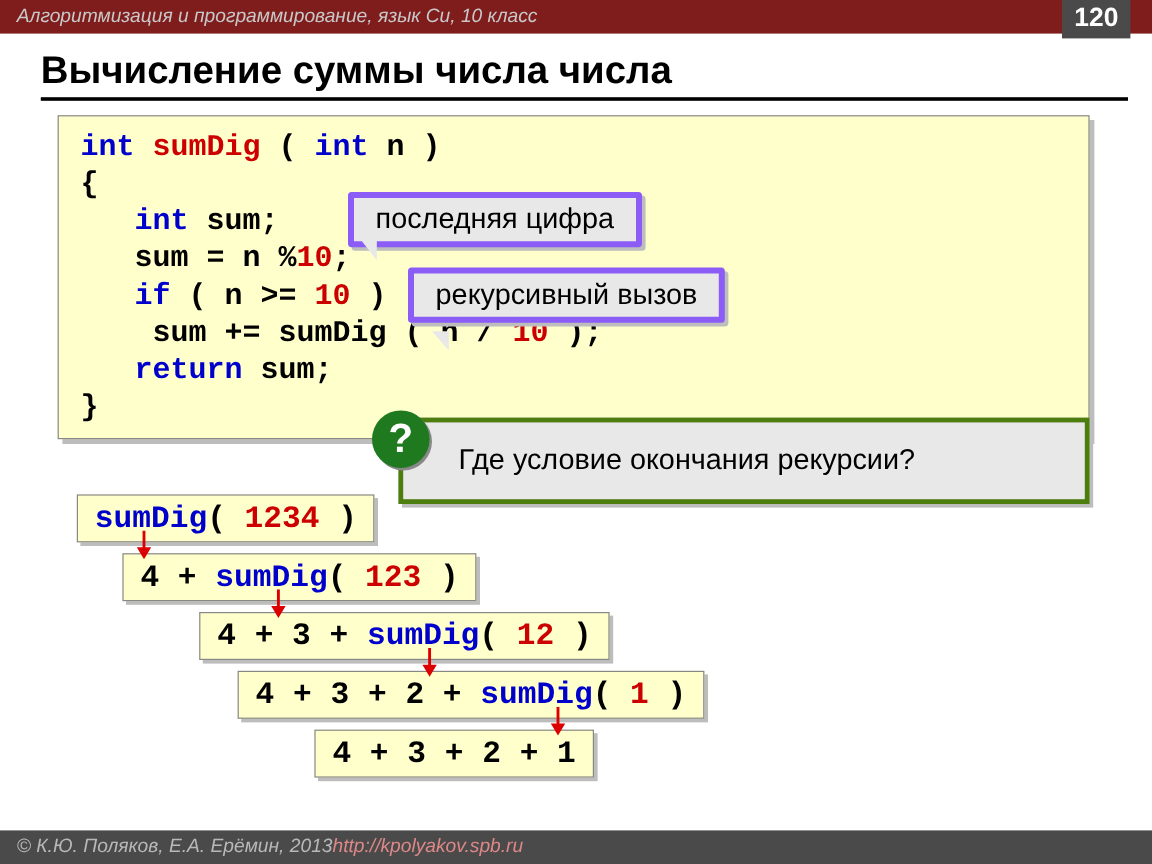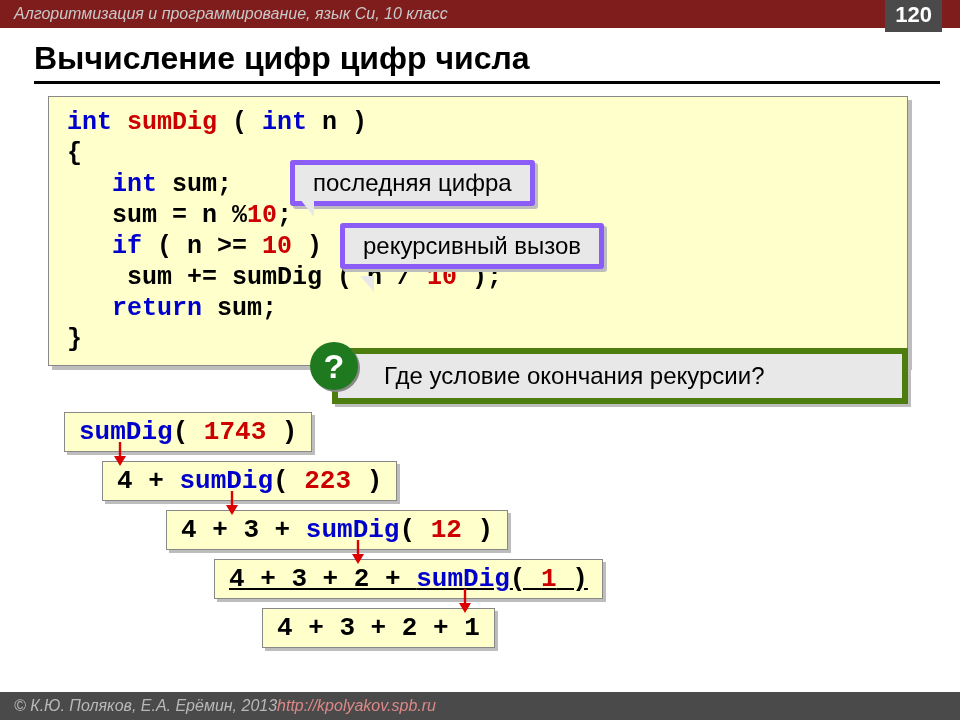--- a/index.html
+++ b/index.html
@@ -73,24 +73,24 @@
     width: 48px; height: 48px; border-radius: 50%;
     background: #1f7a1f; color: #fff;
     font-size: 34px; font-weight: bold;
     display: flex; align-items: center; justify-content: center;
     box-shadow: 2px 2px 0 #888;
     z-index: 6;
   }
   .qbox {
     position: absolute;
     background: #e8e8e8;
-    border: 6px solid #4d7c0f;
+    border: 4px solid #4d7c0f;
     box-shadow: 3px 3px 0 #bdbdbd;
     font-size: 24px;
-    padding: 8px 14px;
+    padding: 18px 14px;
   }
   .step {
     position: absolute;
     background: #ffffcc;
     border: 1px solid #888;
     box-shadow: 3px 3px 0 #bdbdbd;
     font-family: "Courier New", monospace;
     font-size: 26px; font-weight: bold;
     padding: 4px 14px;
     white-space: nowrap;
@@ -102,21 +102,21 @@
   .arrow polygon { fill: #d00; }
 </style>
 </head>
 <body>
 
 <div class="hdr-bar">
   <span>Алгоритмизация и программирование, язык Си, 10 класс</span>
 </div>
 <div class="page-num">120</div>
 
-<h1 class="title">Вычисление цифр цифр числа</h1>
+<h1 class="title">Вычисление суммы числа числа</h1>
 <hr class="title-rule">
 
 <div class="code-block"><span class="kw">int</span><span> </span><span class="fn">sumDig</span><span> ( </span><span class="kw">int</span><span> n )</span>
 <span>{</span>
 <span>   </span><span class="kw">int</span><span> sum;</span>
 <span>   sum = n %</span><span class="num">10</span><span>;</span>
 <span>   </span><span class="kw">if</span><span> ( n &gt;= </span><span class="num">10</span><span> )</span>
 <span>    sum += sumDig ( n / </span><span class="num">10</span><span> );</span>
 <span>   </span><span class="kw">return</span><span> sum;</span>
 <span>}</span></div>
@@ -131,27 +131,27 @@
 </div>
 <div class="nub" style="left:360px; top:276px; border-width:0 14px 16px 0; border-color:transparent #e8e8e8 transparent transparent;"></div>
 
 <div class="qbox" style="left:332px; top:348px; width:576px;">
   <span style="margin-left:32px">Где условие окончания рекурсии?</span>
 </div>
 <div class="qmark" style="left:310px; top:342px;">
   <span>?</span>
 </div>
 
-<div class="step" style="left:64px; top:412px;"><span class="kw">sumDig</span><span>( </span><span class="num">1743</span><span> )</span></div>
+<div class="step" style="left:64px; top:412px;"><span class="kw">sumDig</span><span>( </span><span class="num">1234</span><span> )</span></div>
 
-<div class="step" style="left:102px; top:461px;"><span>4 + </span><span class="kw">sumDig</span><span>( </span><span class="num">223</span><span> )</span></div>
+<div class="step" style="left:102px; top:461px;"><span>4 + </span><span class="kw">sumDig</span><span>( </span><span class="num">123</span><span> )</span></div>
 
 <div class="step" style="left:166px; top:510px;"><span>4 + 3 + </span><span class="kw">sumDig</span><span>( </span><span class="num">12</span><span> )</span></div>
 
-<div class="step" style="left:214px; top:559px;text-decoration:underline;"><span>4 + 3 + 2 + </span><span class="kw">sumDig</span><span>( </span><span class="num">1</span><span> )</span></div>
+<div class="step" style="left:198px; top:559px;"><span>4 + 3 + 2 + </span><span class="kw">sumDig</span><span>( </span><span class="num">1</span><span> )</span></div>
 
 <div class="step" style="left:262px; top:608px;"><span>4 + 3 + 2 + 1</span></div>
 
 <svg class="arrow" style="left:110px; top:442px;" width="20" height="26">
     <line x1="10" y1="0" x2="10" y2="16"></line>
     <polygon points="4,14 16,14 10,24"></polygon>
   </svg>
 <svg class="arrow" style="left:222px; top:491px;" width="20" height="26">
     <line x1="10" y1="0" x2="10" y2="16"></line>
     <polygon points="4,14 16,14 10,24"></polygon>

